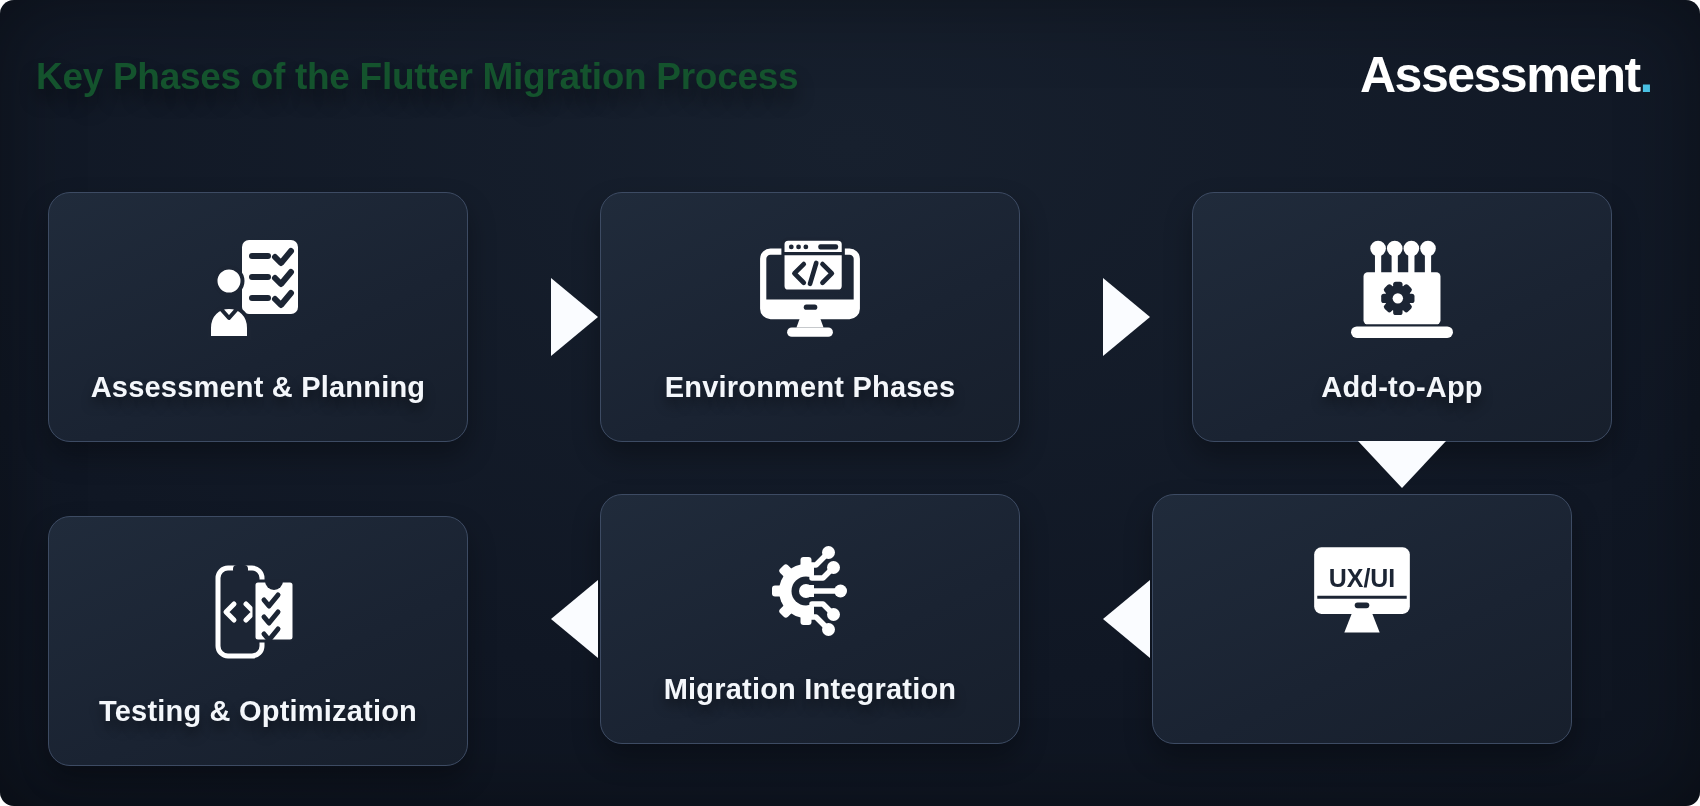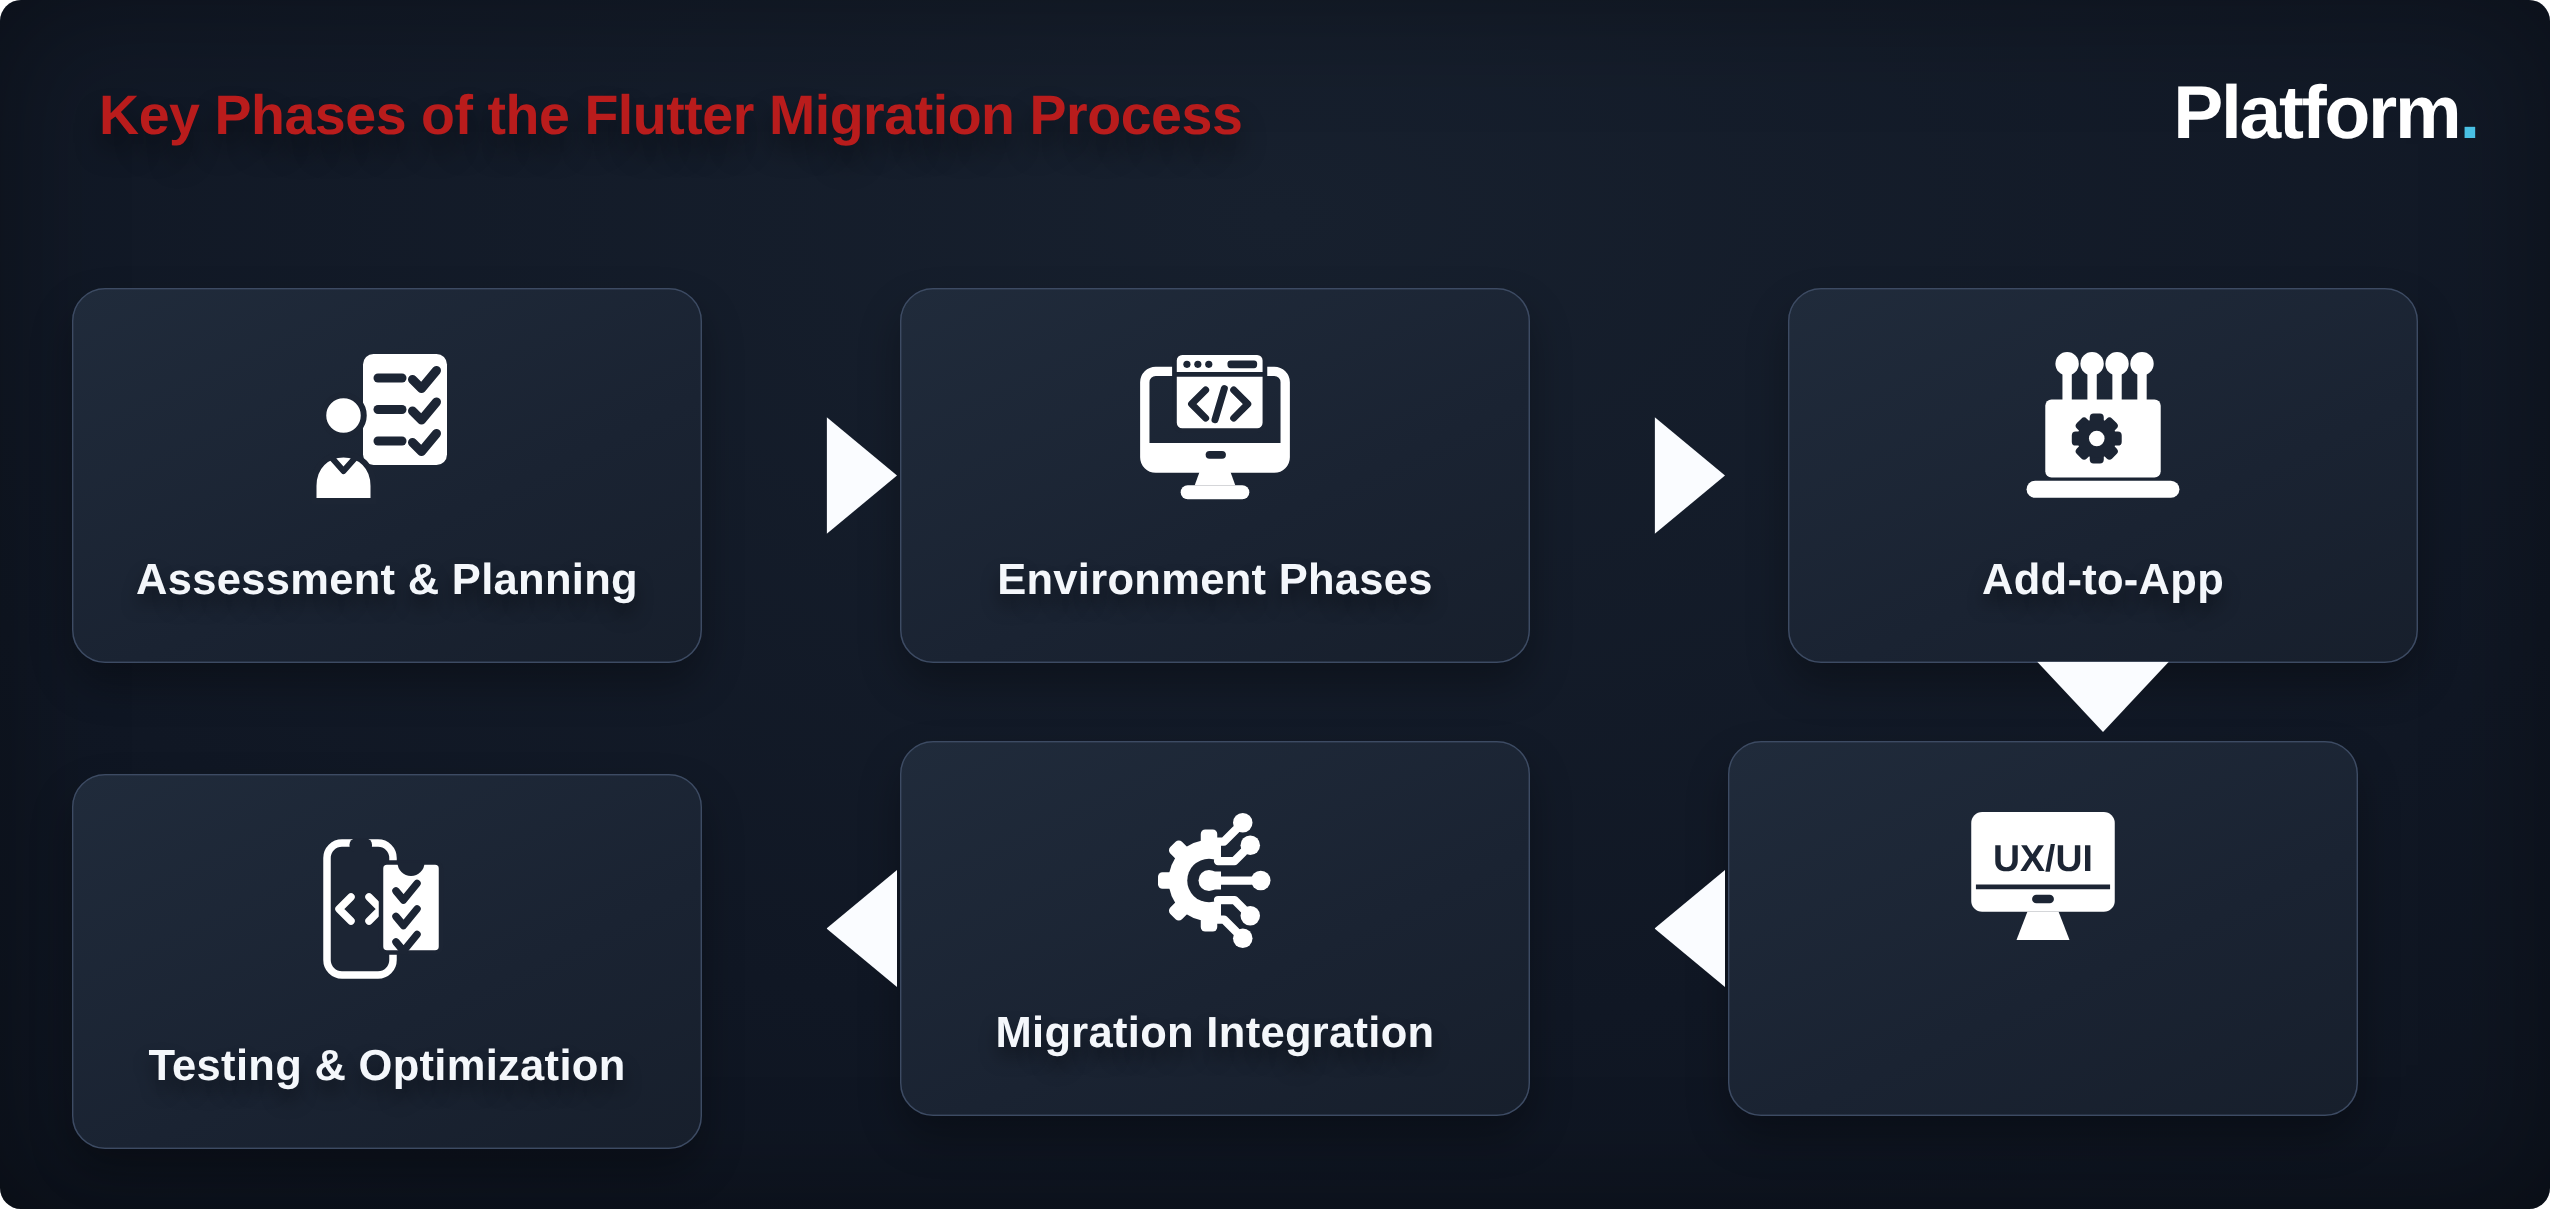--- a/index.html
+++ b/index.html
@@ -4,57 +4,57 @@
 <style>
   * { margin:0; padding:0; box-sizing:border-box; }
   body { background:#ffffff; font-family:"Liberation Sans", sans-serif; }
   .canvas { position:relative; width:1700px; height:806px; background:#ffffff; overflow:hidden; }
   .panel {
     position:absolute; inset:0; border-radius:14px;
     background: radial-gradient(120% 140% at 50% 18%, #17202e 0%, #101724 48%, #0b1019 100%);
     box-shadow: inset 0 0 80px rgba(0,0,0,0.35);
   }
   .page-title {
-    position:absolute; left:66px; top:56px;
-    font-size:37px; font-weight:700; color:#b91c1c; letter-spacing:-0.3px;
+    position:absolute; left:36px; top:56px;
+    font-size:37px; font-weight:700; color:#14532d; letter-spacing:-0.3px;
     text-shadow: 0 12px 18px rgba(0,0,0,0.45);
     text-align: center;
   }
   .logo {
     position:absolute; right:48px; top:46px;
     font-size:50px; font-weight:700; color:#ffffff; letter-spacing:-1.5px;
   }
   .logo .dot { color:#49c0e3; }
   .card {
     position:absolute; width:420px; height:250px;
     border-radius:22px;
     background: linear-gradient(155deg, #202b3b 0%, #1a2332 60%, #171f2c 100%);
     border:1.5px solid #3d4b63;
     box-shadow: 0 14px 28px rgba(0,0,0,0.30);
     display:flex; flex-direction:column; align-items:center;
   }
-  .icon-box { margin-top:40px; height:112px; display:flex; align-items:flex-start; justify-content:center;text-decoration:underline; }
+  .icon-box { margin-top:40px; height:112px; display:flex; align-items:center; justify-content:center;text-decoration:underline; }
   .card-label {
     margin-top:26px; font-size:29px; font-weight:600; color:#f4f7fb; letter-spacing:0.2px;
     text-align:center; text-shadow: 0 8px 12px rgba(0,0,0,0.40);
   }
   .arrow { position:absolute; background:#fafcff; filter: drop-shadow(0 5px 4px rgba(3,8,16,0.55)); }
   .arrow-right { width:47px; height:78px; clip-path: polygon(0 0, 100% 50%, 0 100%); }
   .arrow-left  { width:47px; height:78px; clip-path: polygon(100% 0, 0 50%, 100% 100%); }
   .arrow-down  { width:88px; height:47px; clip-path: polygon(0 0, 100% 0, 50% 100%); }
   svg { display:block; }
 </style>
 </head>
 <body>
 
 <div class="canvas">
   <div class="panel"></div>
 
   <div class="page-title">Key Phases of the Flutter Migration Process</div>
-  <div class="logo"><span>Platform</span><span class="dot">.</span></div>
+  <div class="logo"><span>Assessment</span><span class="dot">.</span></div>
 
   <div class="card" style="left:48px; top:192px;">
     <div class="icon-box">
       <svg width="100" height="104" viewBox="0 0 100 100">
         <rect x="34" y="1" width="56" height="74" rx="7" fill="#ffffff"></rect>
         <g stroke="#1c2534" stroke-width="6" fill="none" stroke-linecap="round" stroke-linejoin="round">
           <line x1="44" y1="17" x2="60" y2="17"></line>
             <path d="M67 18 l6 6 10 -12"></path>
           <line x1="44" y1="38" x2="60" y2="38"></line>
             <path d="M67 39 l6 6 10 -12"></path>

